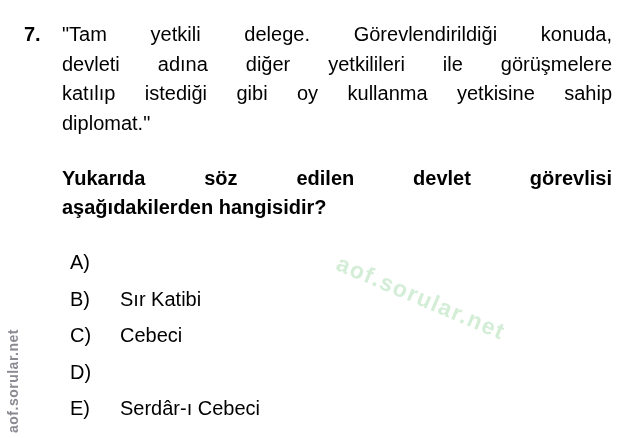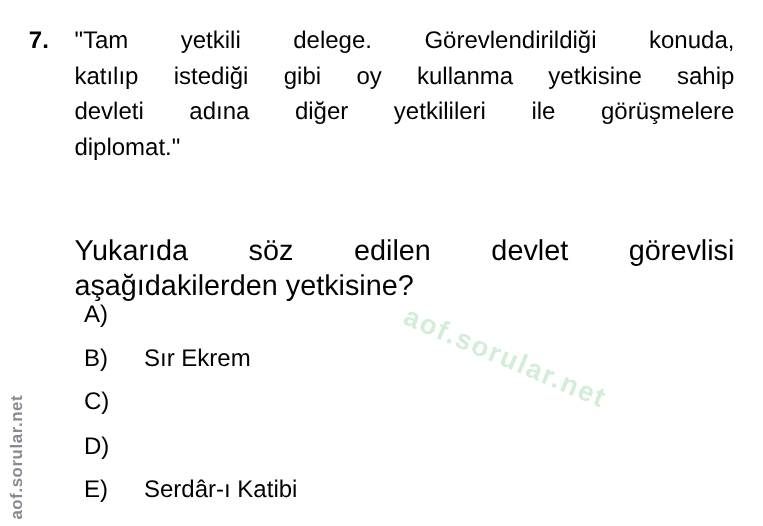--- a/index.html
+++ b/index.html
@@ -35,24 +35,23 @@
     text-align-last: justify;
   }
   .lastline {
     text-align: left;
   }
   .prompt {
     position: absolute;
     left: 62px;
     top: 164px;
     width: 550px;
-    font-size: 24px;
-    font-weight: normal;
+    font-size: 20px;
+    font-weight: bold;
     line-height: 28.5px;
-    margin-top: 32px;
   }
   .options {
     position: absolute;
     left: 70px;
     top: 248px;
   }
   .option {
     display: flex;
     font-size: 20px;
     line-height: 29px;
@@ -87,46 +86,47 @@
     pointer-events: none;
   }
 </style>
 </head>
 <body>
 
 <div class="q-row">
   <div class="q-num">7.</div>
   <div class="q-text">
     <div class="jline">"Tam yetkili delege. Görevlendirildiği konuda,</div>
+    <div class="jline">devleti adına diğer yetkilileri ile görüşmelere</div>
     <div class="jline">katılıp istediği gibi oy kullanma yetkisine sahip</div>
-    <div class="jline">devleti adına diğer yetkilileri ile görüşmelere</div>
     <div class="lastline">diplomat."</div>
   </div>
 </div>
 
 <div class="prompt">
   <div class="jline">Yukarıda söz edilen devlet görevlisi</div>
-  <div class="lastline">aşağıdakilerden yetkisine?</div>
+  <div class="lastline">aşağıdakilerden hangisidir?</div>
 </div>
 
 <div class="options">
   <div class="option">
     <span class="opt-letter">A)</span>
   </div>
   <div class="option">
     <span class="opt-letter">B)</span>
-    <span class="opt-text">Sır Ekrem</span>
+    <span class="opt-text">Sır Katibi</span>
   </div>
   <div class="option">
     <span class="opt-letter">C)</span>
+    <span class="opt-text">Cebeci</span>
   </div>
   <div class="option">
     <span class="opt-letter">D)</span>
   </div>
   <div class="option">
     <span class="opt-letter">E)</span>
-    <span class="opt-text">Serdâr-ı Katibi</span>
+    <span class="opt-text">Serdâr-ı Cebeci</span>
   </div>
 </div>
 
 <div class="wm-diagonal" style="color: rgb(211, 237, 214);">aof.sorular.net</div>
 
 <div class="wm-vertical" style="color: rgb(138, 138, 146);">aof.sorular.net</div>
 
 </body></html>

